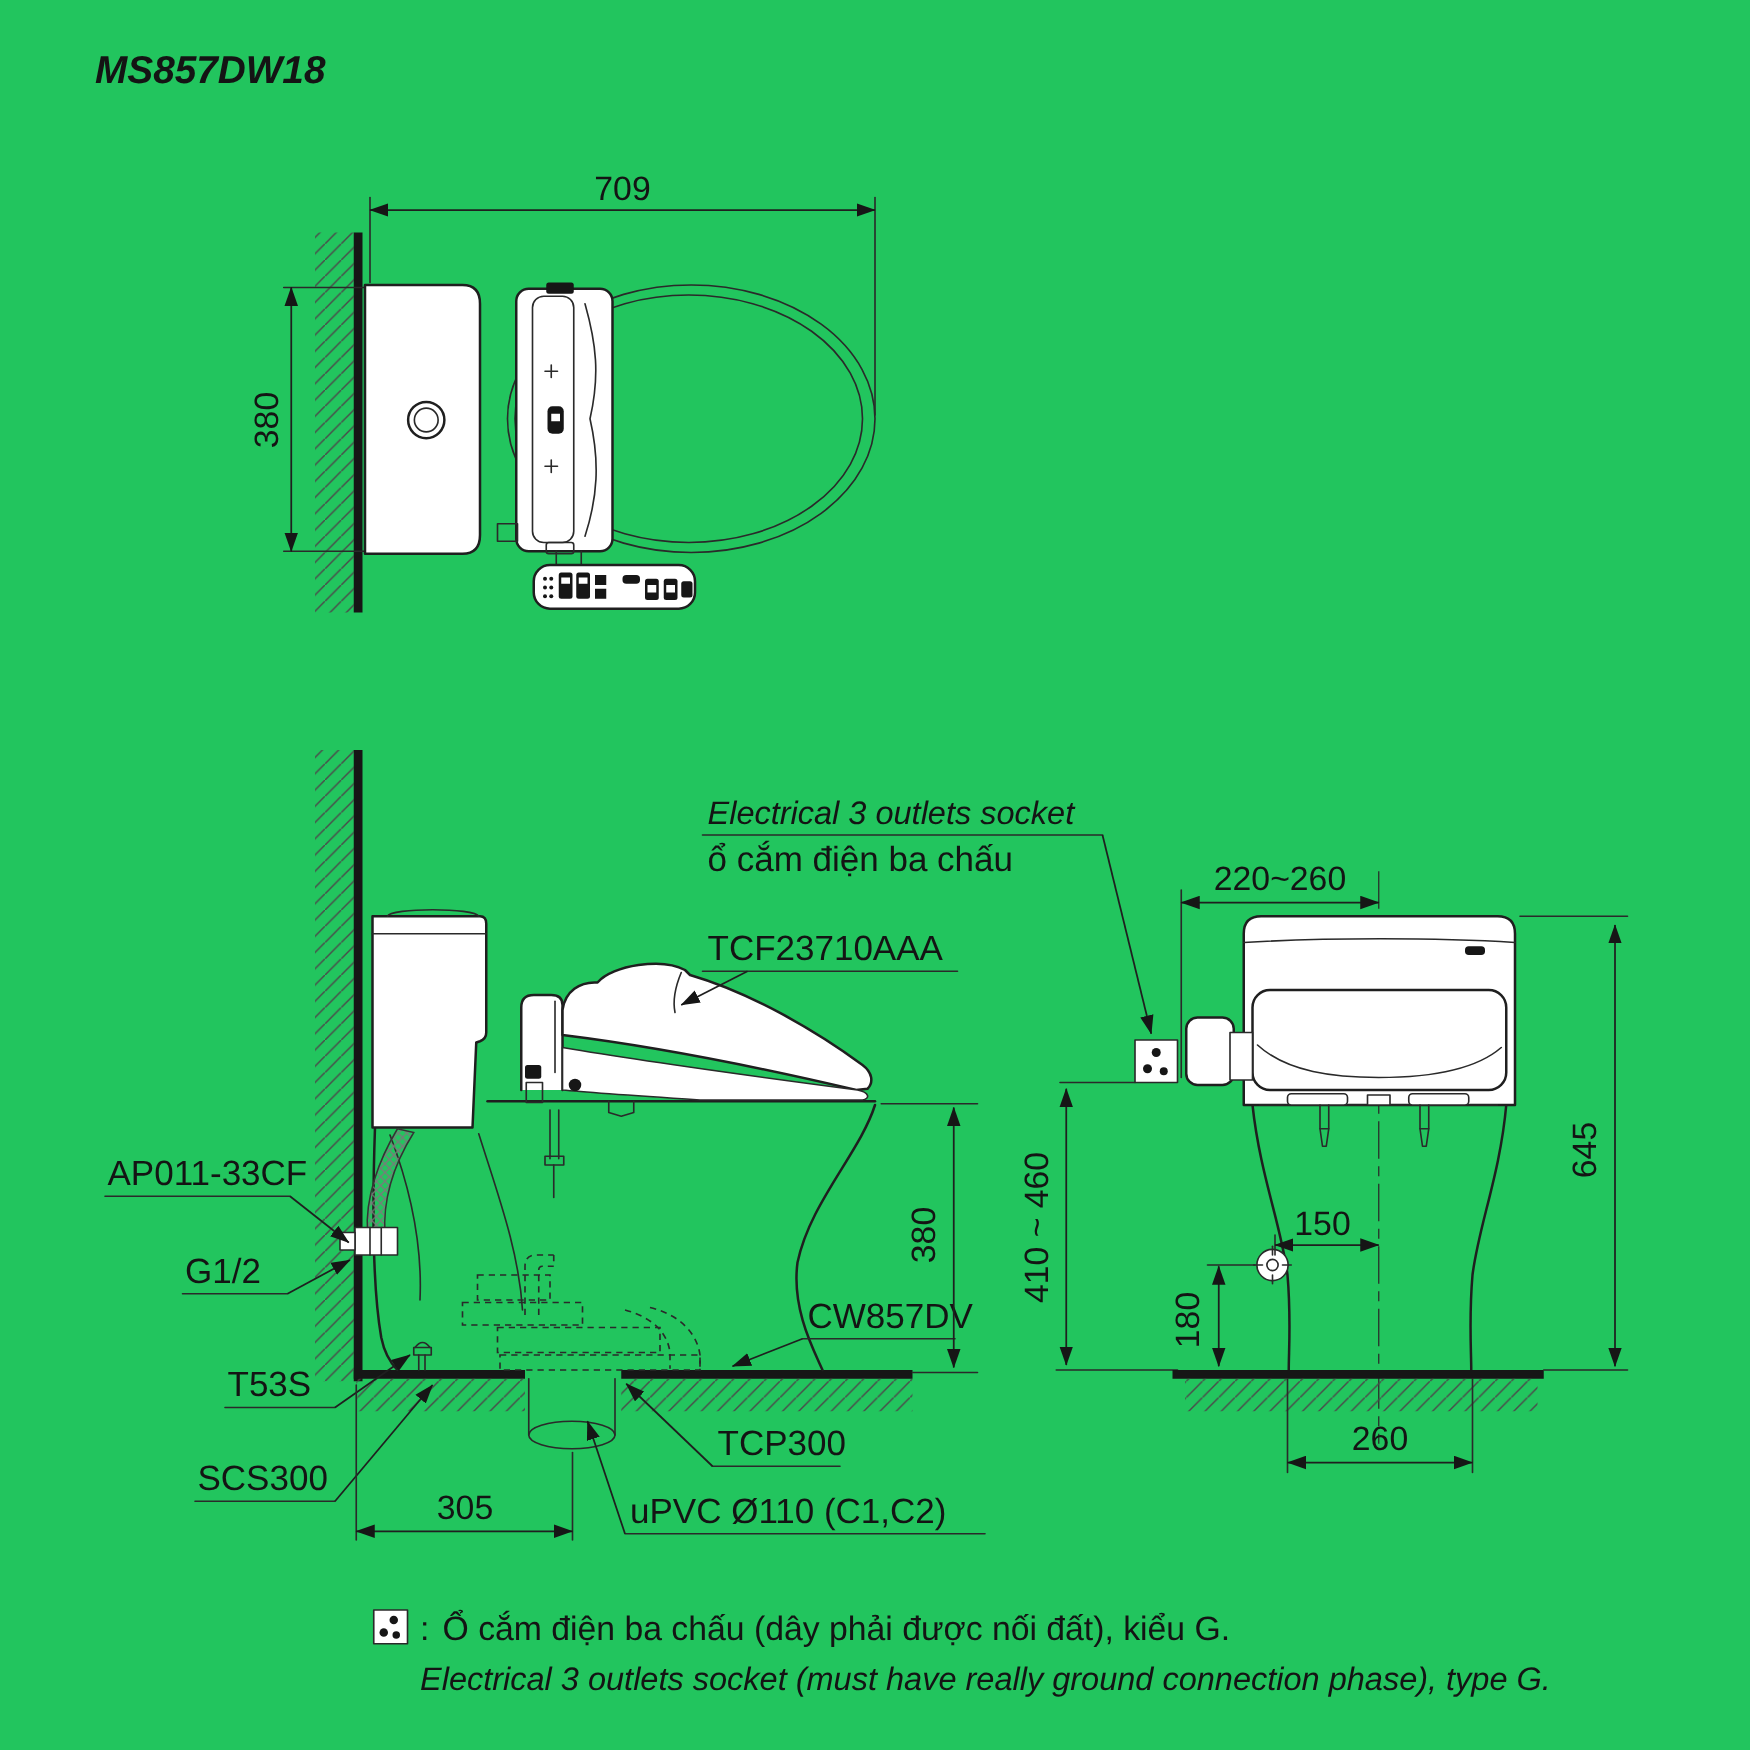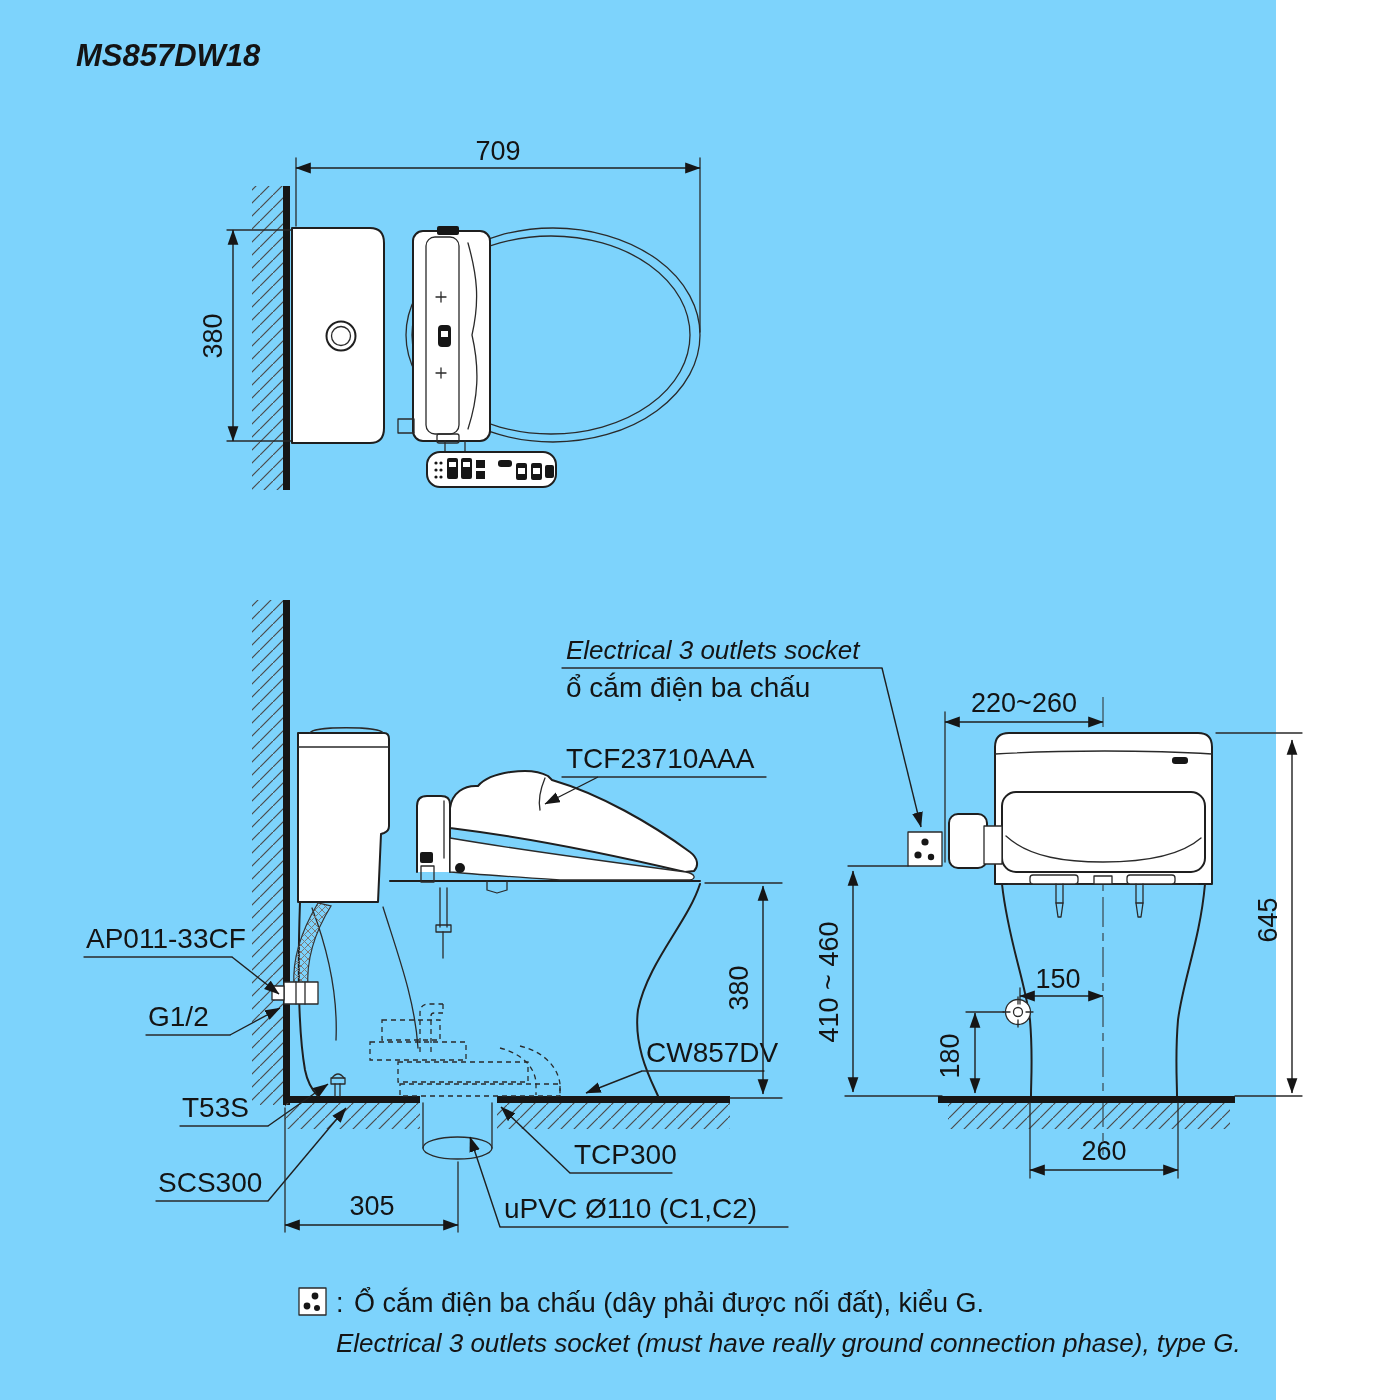--- a/index.html
+++ b/index.html
@@ -1,16 +1,16 @@
 <!DOCTYPE html>
 <html><head>
 <meta charset="utf-8">
 <style>
   html,body { margin:0; padding:0; background:#ffffff; }
-  #stage { width:1276px; height:1400px; position:relative; background:#7dd3fc; }
+  #stage { width:1400px; height:1400px; position:relative; background:#22c55e; }
   svg { display:block; }
   .outline { fill:none; stroke:#1f1f1f; stroke-width:2; stroke-linejoin:round; stroke-linecap:round; }
   .thin    { fill:none; stroke:#2a2a2a; stroke-width:1.3; stroke-linejoin:round; stroke-linecap:round; }
   .dashed  { fill:none; stroke:#2a2a2a; stroke-width:1.3; stroke-dasharray:5 4; }
   .dim     { fill:none; stroke:#1f1f1f; stroke-width:1.4; }
   .blackfill { fill:#161616; stroke:none; }
   .whitefill { fill:#ffffff; }
   text { font-family:"Liberation Sans","DejaVu Sans",sans-serif; fill:#141414; }
   .t-title { font-size:31px; font-weight:bold; font-style:italic; }
   .t-dim   { font-size:27px; }

